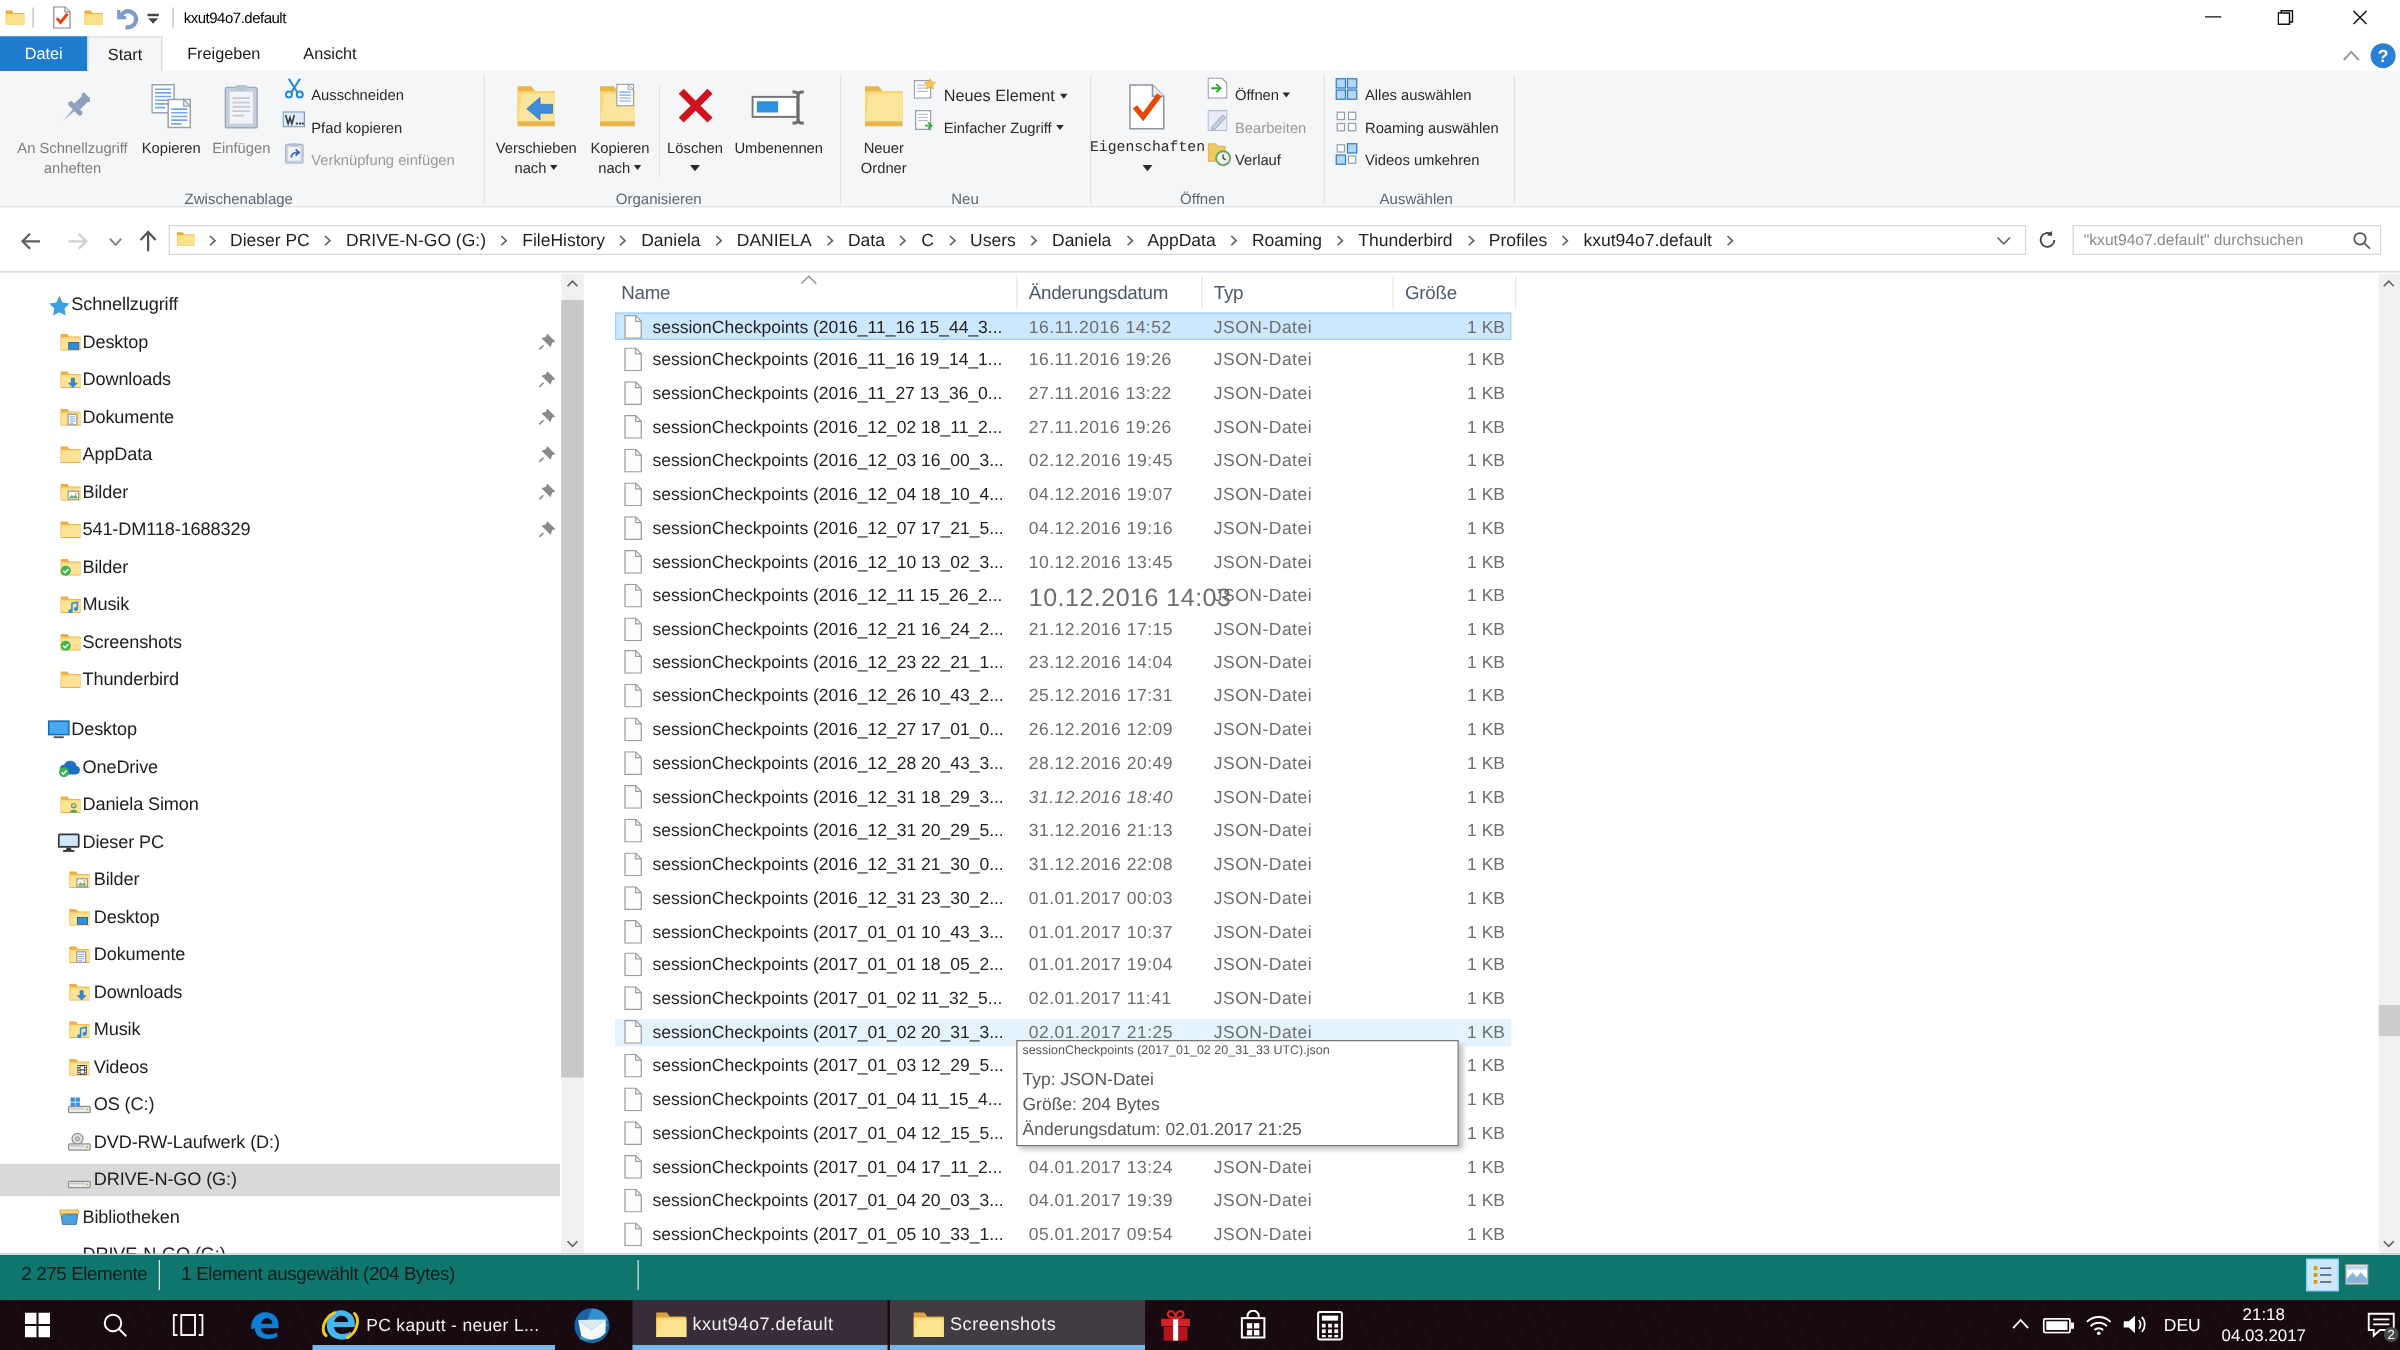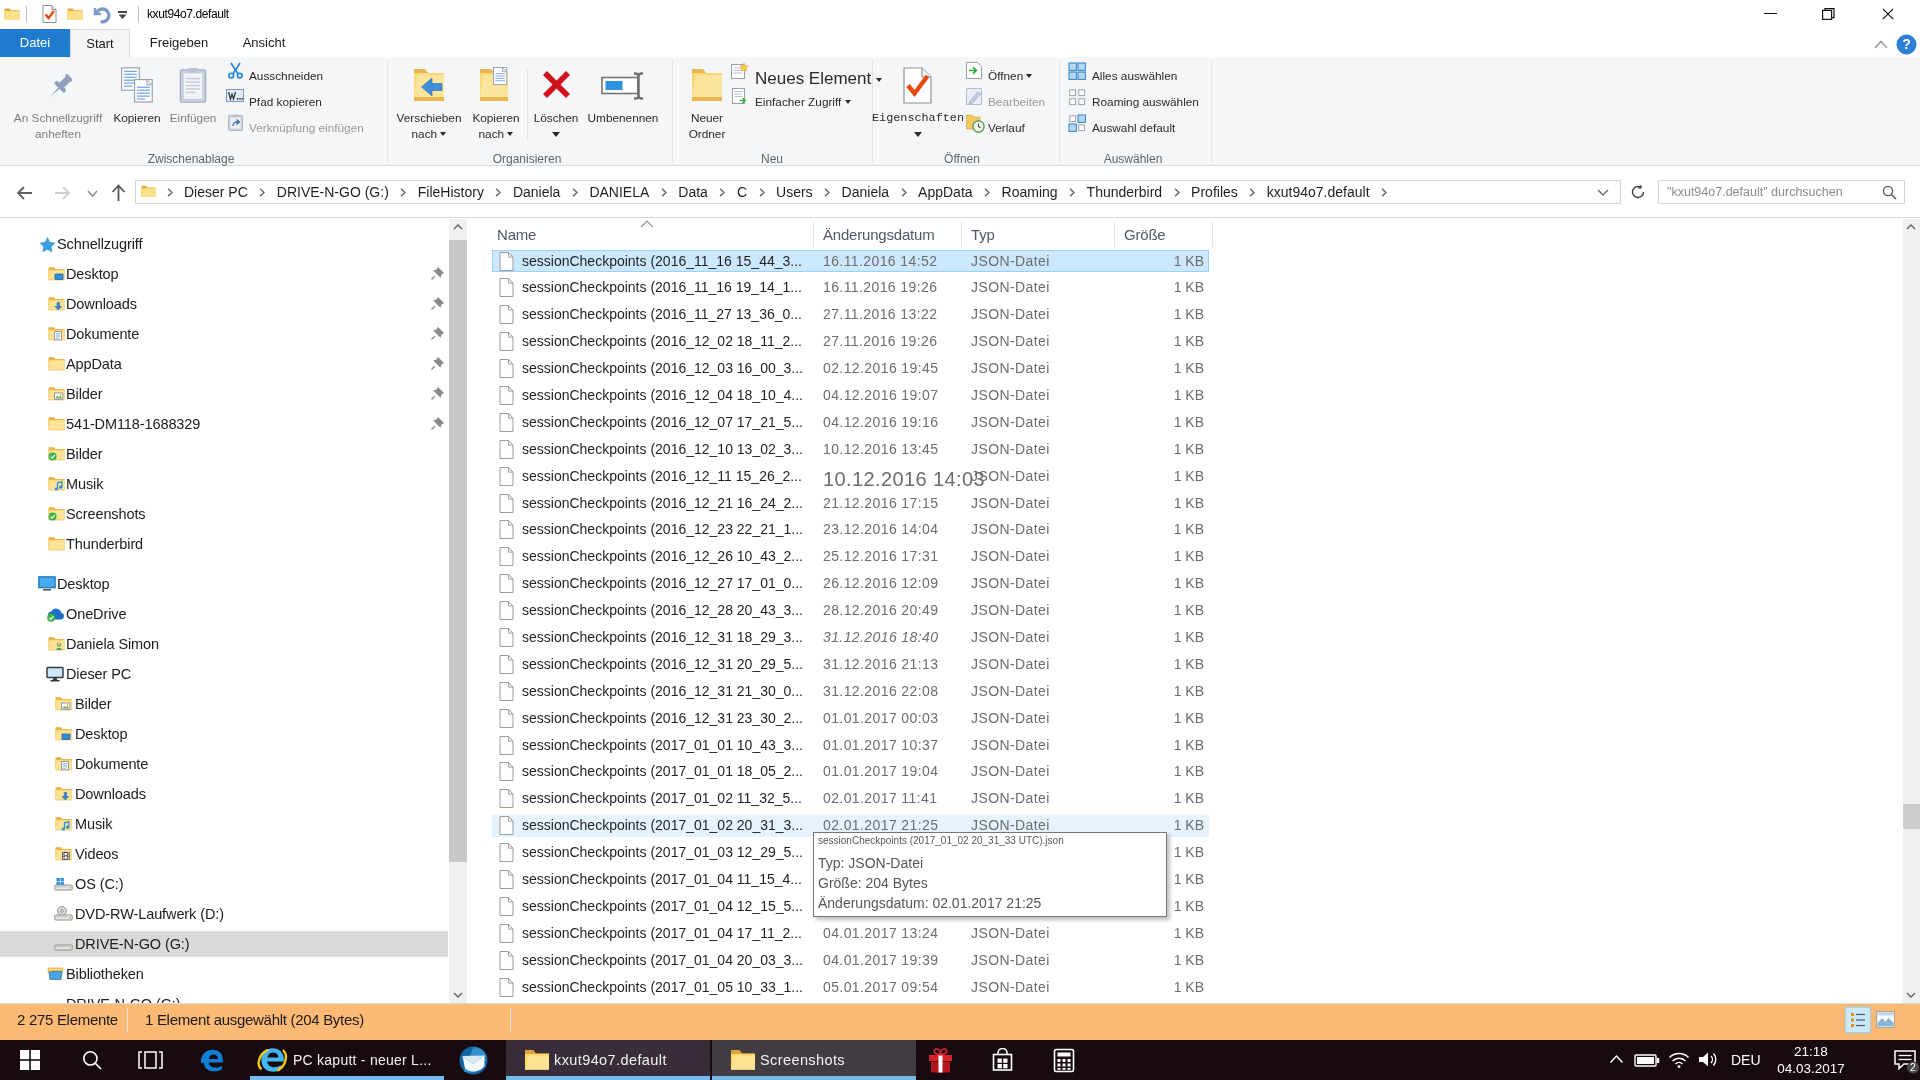--- a/index.html
+++ b/index.html
@@ -188,21 +188,21 @@
     <div class="txt" style="left:627px;top:70px;width:160px;text-align:center;font-size:11.8px;color:#2b2a2a;">Ordner</div>
     <svg class="abs" style="left:731px;top:5px" width="18" height="17" viewBox="0 0 18 17">
 <rect x="0.5" y="2.5" width="13" height="14" fill="#fff" stroke="#9aa0a8"></rect>
 <g stroke="#b9c2cc" stroke-width="1">
         <path d="M2.5 6 h9"></path>
         <path d="M2.5 8.5 h9"></path>
         <path d="M2.5 11 h9"></path>
       </g>
 <path d="M13 1 l1.3 2.7 3 0.4 -2.2 2.1 0.6 3 -2.7 -1.5 -2.7 1.5 0.6 -3 -2.2 -2.1 3 -0.4z" fill="#f7c843" stroke="#d9a32a" stroke-width="0.5"></path>
 </svg>
-    <div class="txt" style="left:755px;top:12px;font-size:17px;color:#2b2a2a;">Neues Element <span style="display:inline-block;vertical-align:2px;width:0;height:0;border-left:3.5px solid transparent;border-right:3.5px solid transparent;border-top:4px solid #2b2a2a;"></span></div>
+    <div class="txt" style="left:755px;top:12px;font-size:13px;color:#2b2a2a;">Neues Element <span style="display:inline-block;vertical-align:2px;width:0;height:0;border-left:3.5px solid transparent;border-right:3.5px solid transparent;border-top:4px solid #2b2a2a;"></span></div>
     <svg class="abs" style="left:732px;top:31px" width="16" height="16" viewBox="0 0 16 16">
 <rect x="0.5" y="0.5" width="12" height="15" fill="#fff" stroke="#9aa0a8"></rect>
 <g stroke="#b9c2cc" stroke-width="1">
         <path d="M2.5 3.5 h8"></path>
         <path d="M2.5 6 h8"></path>
         <path d="M2.5 8.5 h8"></path>
       </g>
 <path d="M8 12.5 h5 m-2.5 -2.5 l2.8 2.5 -2.8 2.5" fill="none" stroke="#3fae49" stroke-width="1.5"></path>
 </svg>
     <div class="txt" style="left:755px;top:38px;font-size:11.8px;color:#2b2a2a;">Einfacher Zugriff <span style="display:inline-block;vertical-align:2px;width:0;height:0;border-left:3.5px solid transparent;border-right:3.5px solid transparent;border-top:4px solid #2b2a2a;"></span></div>
@@ -248,21 +248,21 @@
       <rect x="1.8" y="10.8" width="5.8" height="5.8" fill="#fff" stroke="#9aa0a8"></rect>
       <rect x="10.8" y="10.8" width="5.8" height="5.8" fill="#fff" stroke="#9aa0a8"></rect>
     </svg>
     <div class="txt" style="left:1092px;top:38px;font-size:11.8px;color:#2b2a2a;">Roaming auswählen</div>
     <svg class="abs" style="left:1068px;top:57px" width="19" height="19" viewBox="0 0 19 19">
       <rect x="1.8" y="1.8" width="5.8" height="5.8" fill="#fff" stroke="#9aa0a8"></rect>
       <rect x="10" y="1" width="7.4" height="7.4" fill="#b3d7f2" stroke="#2f80c4"></rect>
       <rect x="1" y="10" width="7.4" height="7.4" fill="#b3d7f2" stroke="#2f80c4"></rect>
       <rect x="10.8" y="10.8" width="5.8" height="5.8" fill="#fff" stroke="#9aa0a8"></rect>
     </svg>
-    <div class="txt" style="left:1092px;top:64px;font-size:11.8px;color:#2b2a2a;">Auswahl default</div>
+    <div class="txt" style="left:1092px;top:64px;font-size:11.8px;color:#2b2a2a;">Videos umkehren</div>
     <div class="txt" style="left:1043px;top:95px;width:180px;text-align:center;font-size:12px;color:#5d6670;">Auswählen</div>
     <div class="abs" style="left:1211px;top:3px;width:1px;height:103px;background:#e2e4e5;"></div>
 </div>
 <div class="abs" style="left:0;top:166px;width:1920px;height:52px;background:#fff;border-bottom:1px solid #d4d4d4;">
 <svg class="abs" style="left:16px;top:19px" width="17" height="16" viewBox="0 0 17 16">
 <path d="M16 8 H2 M8 2 L2 8 L8 14" fill="none" stroke="#5f5f5f" stroke-width="1.8"></path>
     </svg>
     <svg class="abs" style="left:54px;top:19px" width="17" height="16" viewBox="0 0 17 16">
 <path d="M1 8 H15 M9 2 L15 8 L9 14" fill="none" stroke="#cfcfcf" stroke-width="1.8"></path>
     </svg>
@@ -889,21 +889,21 @@
     <div class="txt" style="left:818px;top:676px;font-size:14px;color:#575757;">Änderungsdatum: 02.01.2017 21:25</div>
     <div class="abs" style="left:1903px;top:0;width:17px;height:784px;background:#f0f0f0;"></div>
     <svg class="abs" style="left:1906px;top:5px" width="10" height="6" viewBox="0 0 10 6">
       <path d="M1 5 L5 1 L9 5" fill="none" stroke="#606060" stroke-width="1.3"></path>
     </svg>
     <svg class="abs" style="left:1906px;top:773px" width="10" height="6" viewBox="0 0 10 6">
       <path d="M1 1 L5 5 L9 1" fill="none" stroke="#606060" stroke-width="1.3"></path>
     </svg>
     <div class="abs" style="left:1903px;top:585px;width:17px;height:25px;background:#cdcdcd;"></div>
 </div>
-<div class="abs" style="left:0;top:1003px;width:1920px;height:37px;background:#fdba74;border-top:1px solid #d9d9d9;">
+<div class="abs" style="left:0;top:1003px;width:1920px;height:37px;background:#0f766e;border-top:1px solid #d9d9d9;">
 <div class="txt" style="left:17px;top:7px;font-size:15px;letter-spacing:-0.3px;color:#1a1a1a;">2 275 Elemente</div>
 <div class="abs" style="left:127px;top:4px;width:1px;height:24px;background:#e0e0e0;"></div>
 <div class="txt" style="left:145px;top:7px;font-size:15px;letter-spacing:-0.3px;color:#1a1a1a;">1 Element ausgewählt (204 Bytes)</div>
 <div class="abs" style="left:510px;top:4px;width:1px;height:24px;background:#e0e0e0;"></div>
 <div class="abs" style="left:1845px;top:3px;width:26px;height:26px;background:#cce8ff;border:1px solid #99d1ff;"></div>
 <svg class="abs" style="left:1850px;top:8px" width="16" height="16" viewBox="0 0 16 16">
 <g fill="#e0940b">
         <rect x="1" y="1" width="3" height="3"></rect>
         <rect x="1" y="6.5" width="3" height="3"></rect>
         <rect x="1" y="12" width="3" height="3"></rect>

